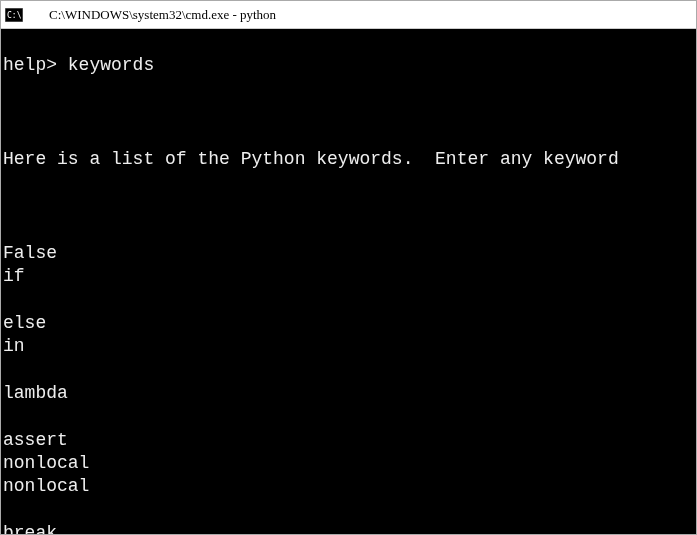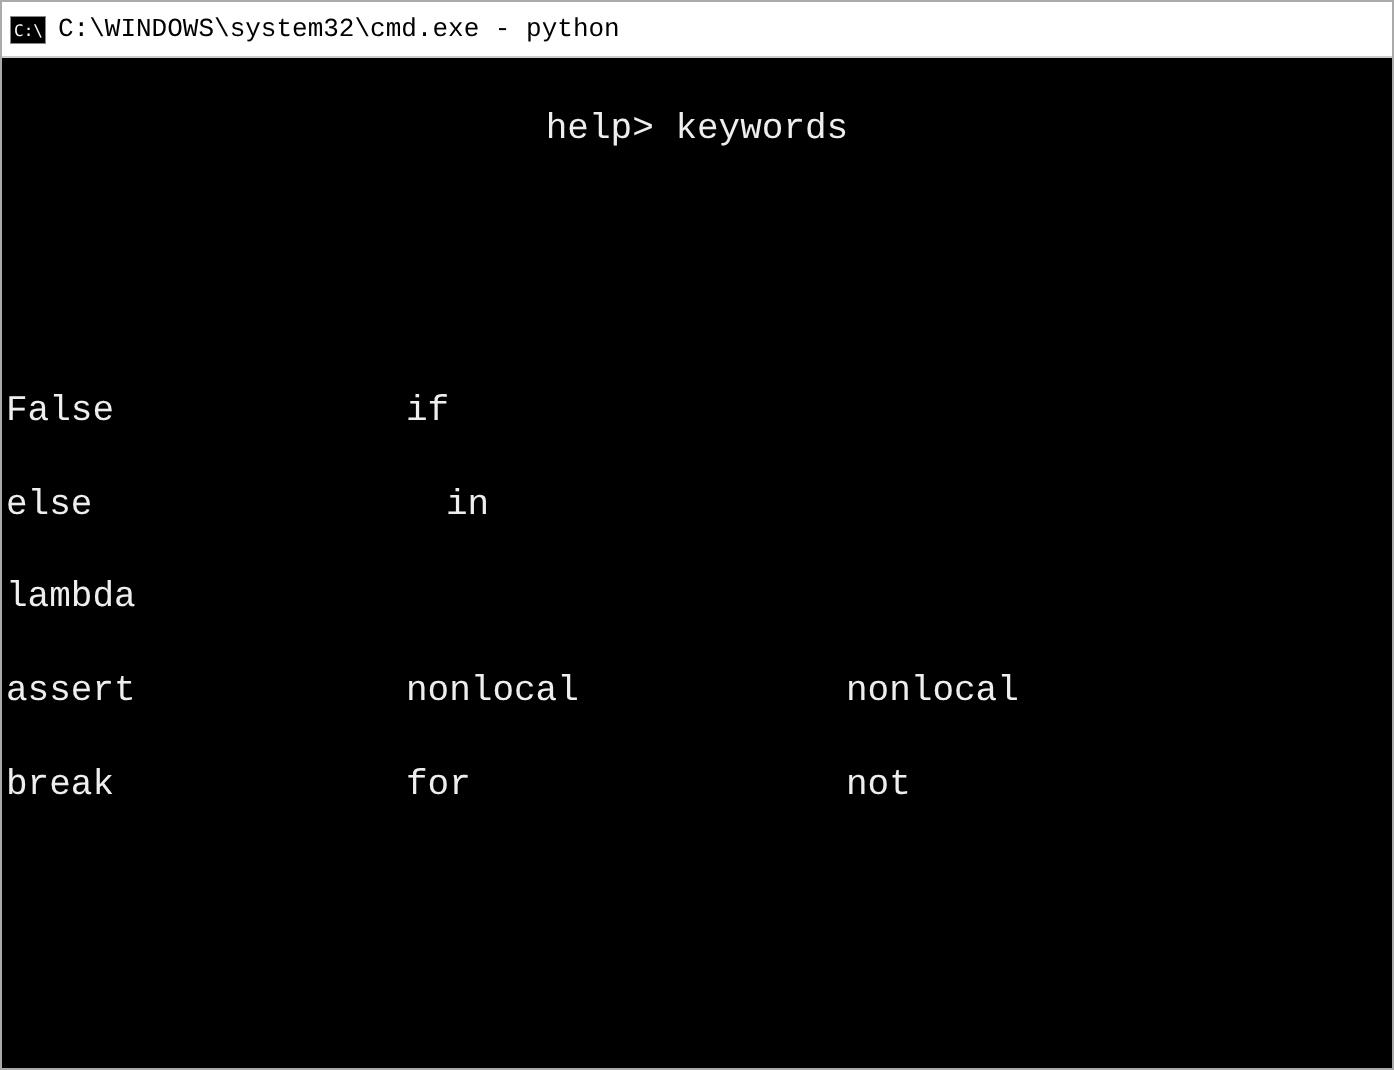--- a/index.html
+++ b/index.html
@@ -29,41 +29,42 @@
       margin-right: 6px;
       display: inline-flex;
       align-items: center;
       justify-content: center;
     }
     .titlebar-icon svg {
       width: 18px;
       height: 14px;
     }
     .titlebar-text {
-      font-family: Liberation Mono, monospace;
+      font-family: Liberation Serif, serif;
       font-size: 13px;
       color: #000;
+      margin-left: 20px;
     }
     .terminal {
       background: #000000;
       color: #eeeeee;
       height: calc(535px - 28px);
       padding: 2px 2px;
       font-size: 18px;
       line-height: 1.3;
       white-space: pre;
       overflow: hidden;
       font-family: "Consolas", "Courier New", monospace;
     }
     .terminal-line {
       display: block;
-      text-align: center;
     }
     .cols {
       display: flex;
+      flex-direction: column;
     }
     .col {
       width: 200px;
     }
     .col2 {
       width: 220px;
     }
   </style>
 </head>
 <body>
@@ -74,20 +75,21 @@
       <rect x="0" y="0" width="18" height="14" fill="#000" stroke="#888" stroke-width="1"></rect>
       <text x="2" y="10" font-size="8" fill="#fff" font-family="monospace">C:\</text>
     </svg>
   </span>
   <span class="titlebar-text">C:\WINDOWS\system32\cmd.exe - python</span>
 </div>
 
 <div class="terminal">
 <span class="terminal-line"><span>help&gt; </span><span>keywords</span></span>
 <span class="terminal-line"> </span>
+<span class="terminal-line">Here is a list of the Python keywords.  Enter any keyword </span>
 <span class="terminal-line"> </span>
 <div class="cols"><span class="col">False</span><span>if</span></div>
 <div class="cols"><span class="col2">else</span><span>in</span></div>
 <div class="cols"><span>lambda</span></div>
 <div class="cols"><span class="col">assert</span><span class="col2">nonlocal</span><span>nonlocal</span></div>
 <div class="cols"><span class="col">break</span><span class="col2">for</span><span>not</span></div>
 
 
 
 

